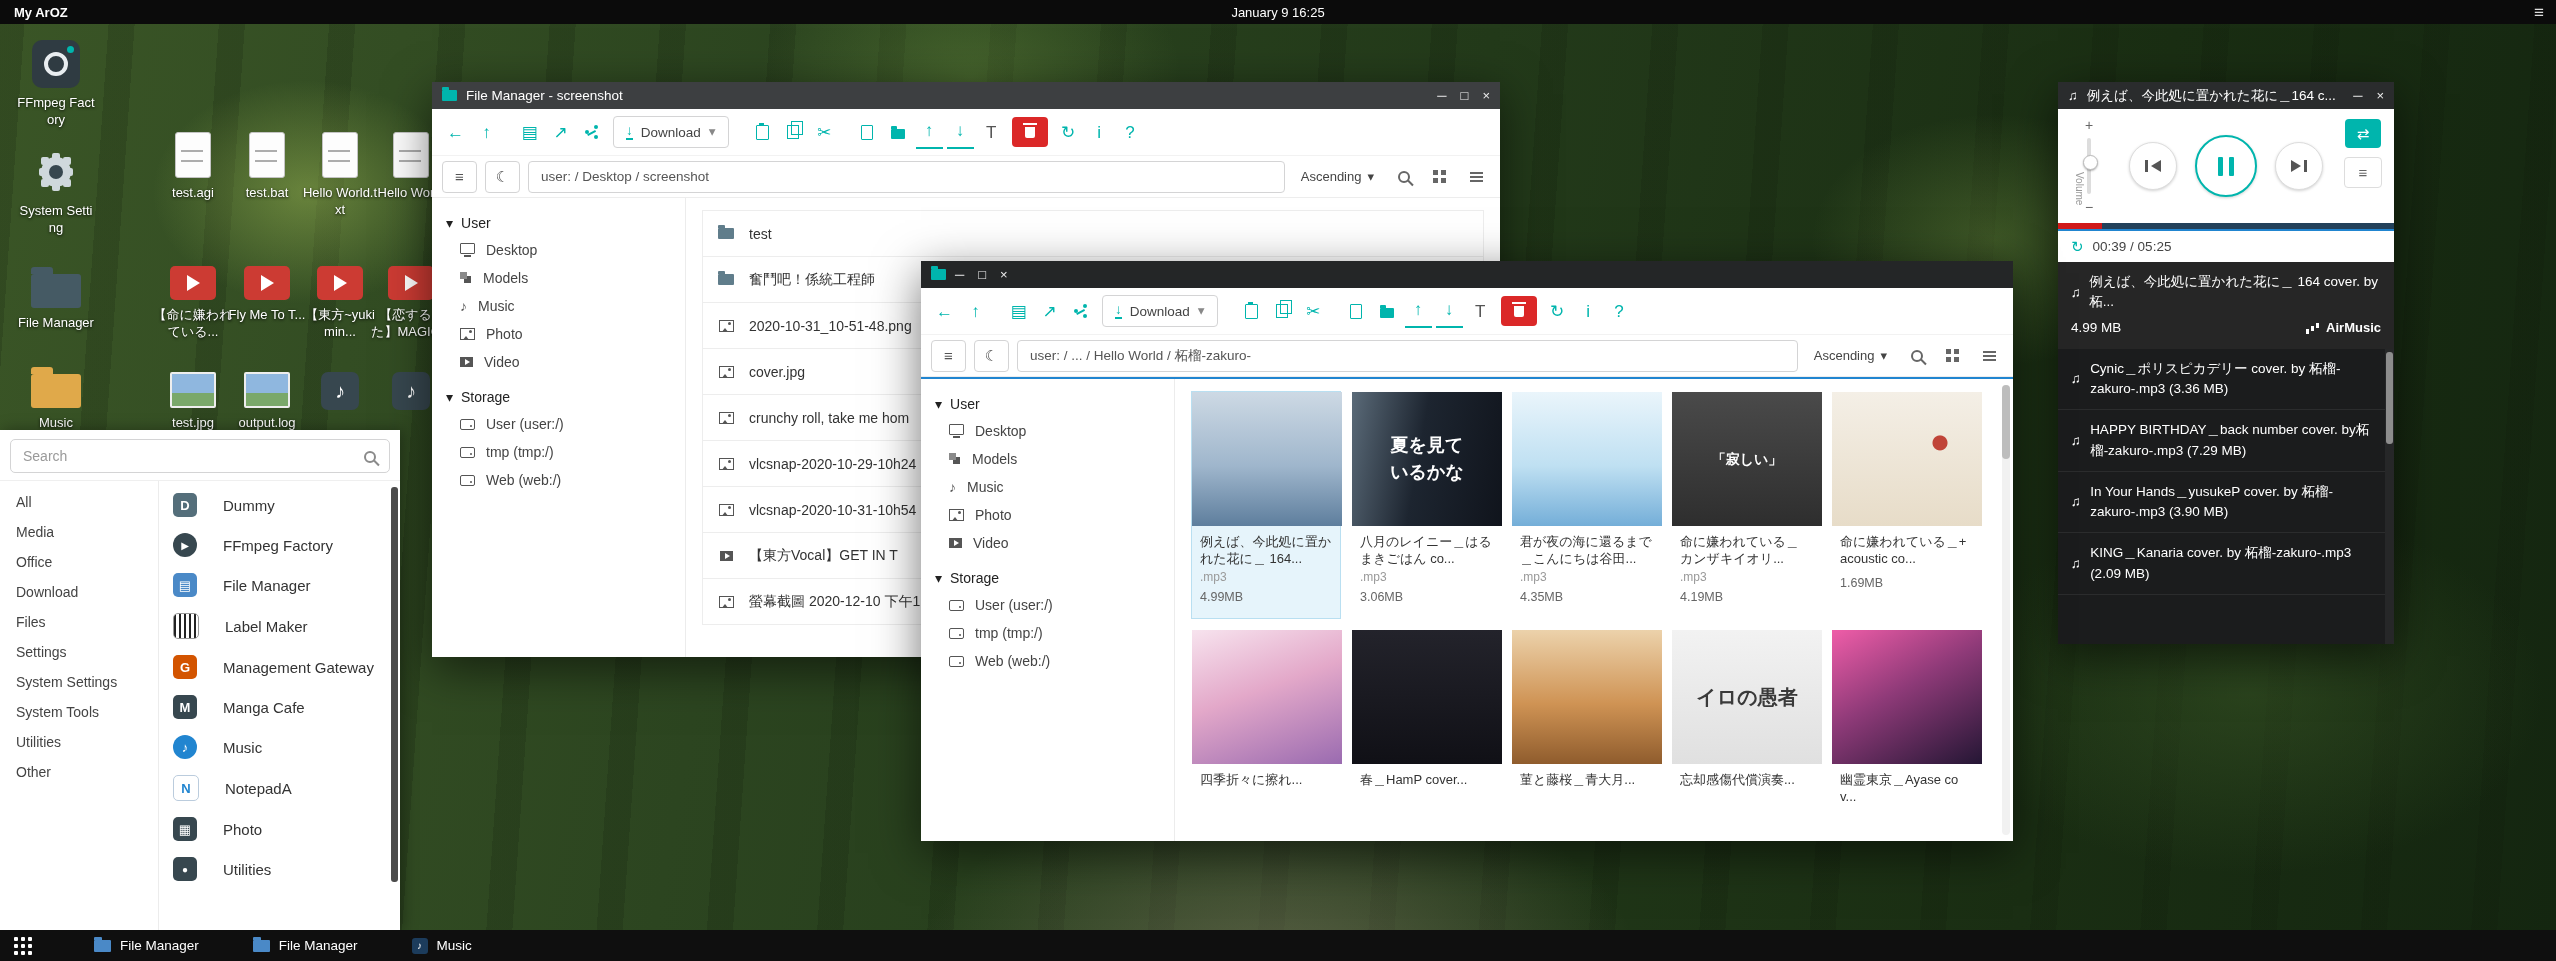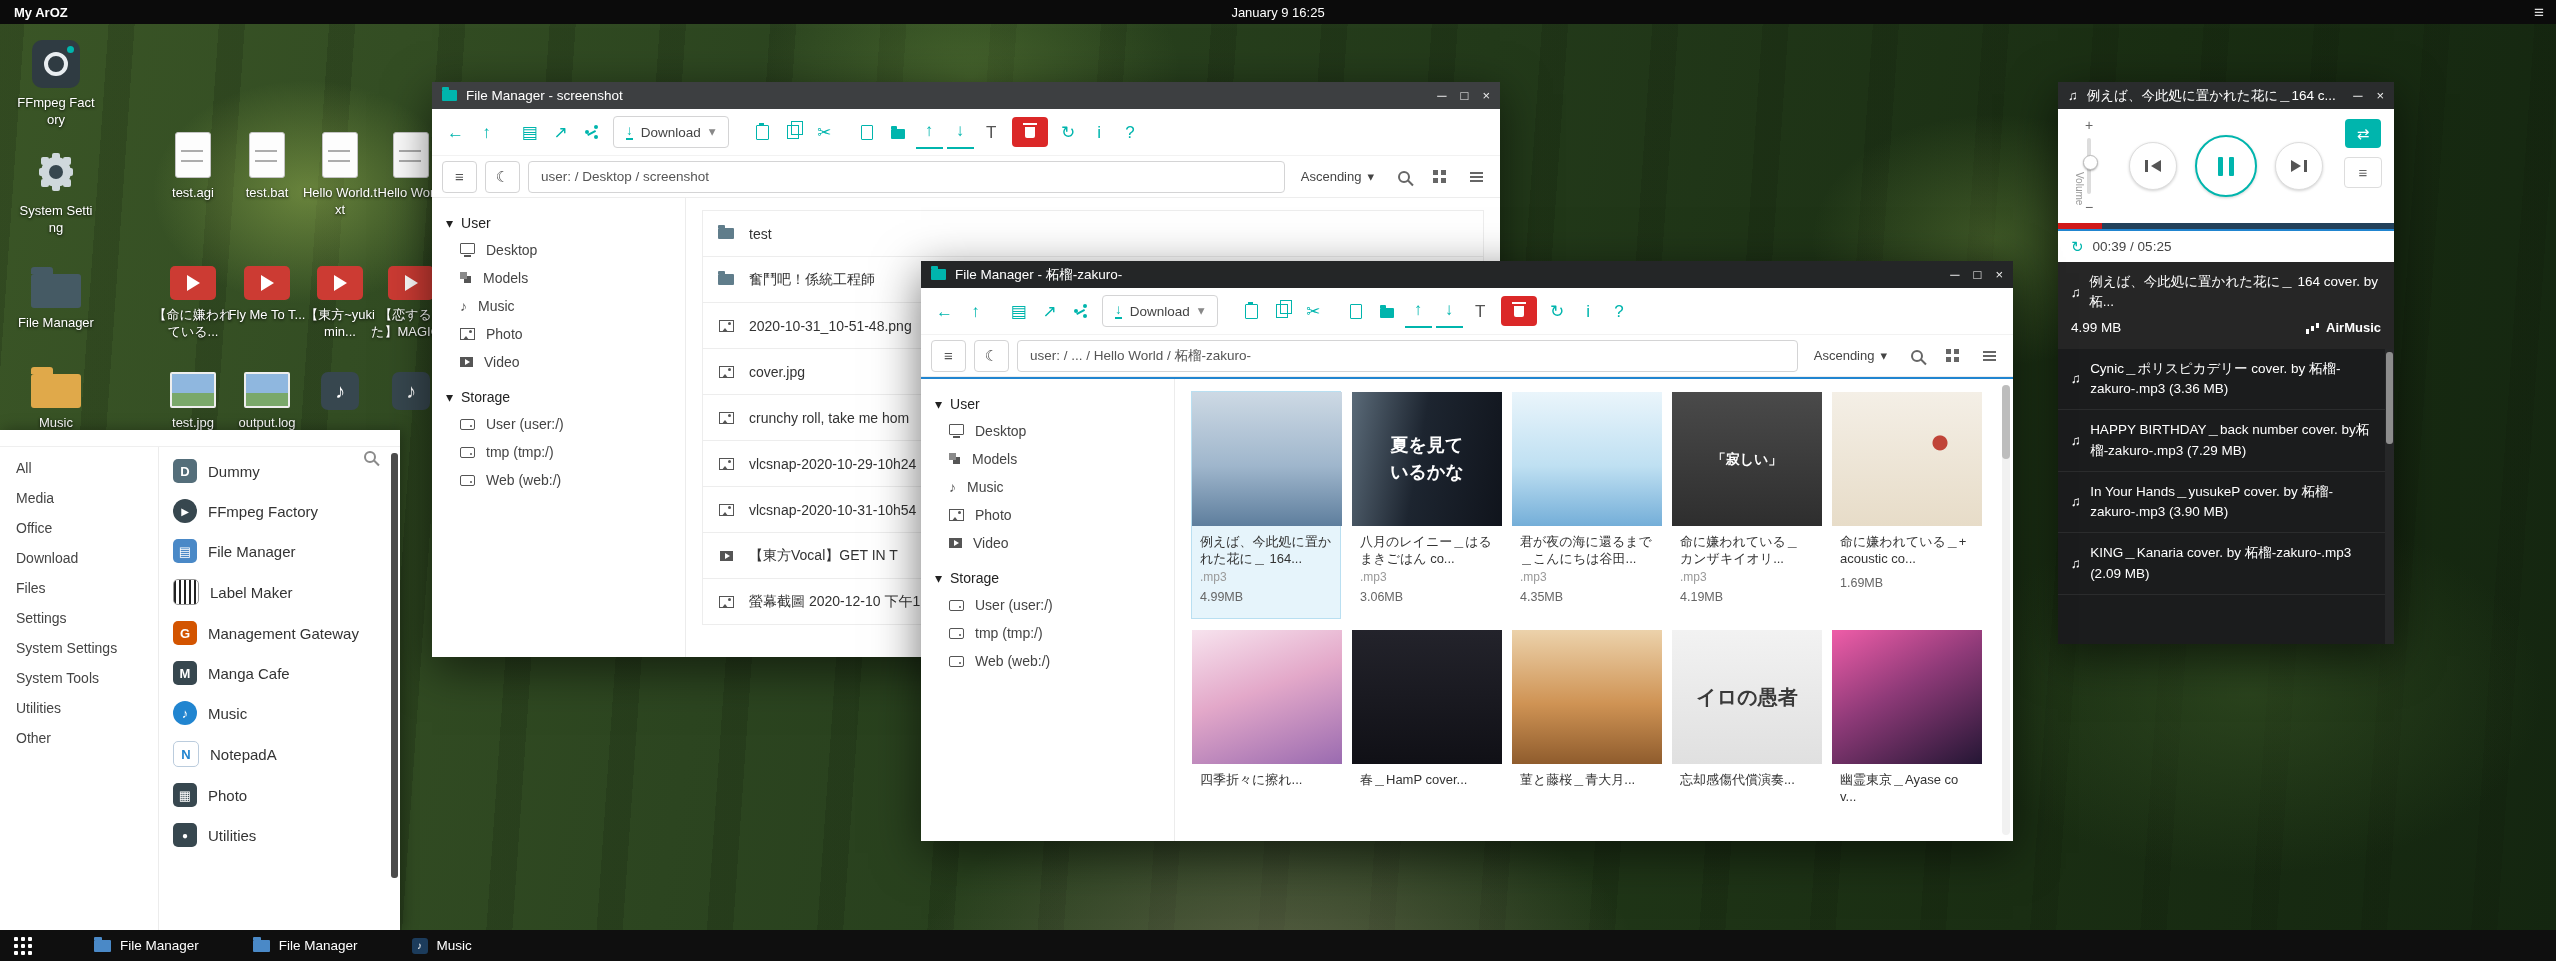--- a/index.html
+++ b/index.html
@@ -83,21 +83,21 @@
   
   .menu{position:absolute;left:0;top:430px;width:400px;bottom:31px;background:#fff;z-index:60;box-shadow:3px 0 14px rgba(0,0,0,.35);display:flex;flex-direction:column}
   .searchwrap{padding:9px 10px 7px;position:relative}
   .search{width:100%;box-sizing:border-box;height:34px;border:1px solid #d4d4d5;border-radius:5px;padding:0 34px 0 12px;font-size:14px;color:#333;outline:none;font-family:inherit}
   .search::placeholder{color:#9a9a9a}
   .searchwrap .i-search{position:absolute;right:24px;top:21px;color:#8a8a8a}
   .cols{flex:1;display:flex;overflow:hidden;border-top:1px solid #efefef;position:relative}
   .cats{width:158px;border-right:1px solid #ececec;padding:6px 0}
   .cat{padding:7px 16px;font-size:14px;color:#444}
   .apps{flex:1;padding:4px 0;position:relative}
-  .app{display:flex;align-items:center;gap:11px;padding:8px 14px;font-size:15px;color:#333}
+  .app{display:flex;align-items:center;gap:26px;padding:8px 14px;font-size:15px;color:#333}
   .appic{width:24px;height:24px;border-radius:5px;display:flex;align-items:center;justify-content:center;color:#fff;font-size:13px;font-weight:bold;flex:none}
   .ai-dummy{background:#546e7a}.ai-dummy::before{content:"D"}
   .ai-ffmpeg{background:#37474f;border-radius:50%}.ai-ffmpeg::before{content:"▶";font-size:10px}
   .ai-fm{background:#4a89c7}.ai-fm::before{content:"▤"}
   .ai-label{background:repeating-linear-gradient(90deg,#222 0 2px,#fff 2px 5px);border:1px solid #999}
   .ai-mg{background:#d35400}.ai-mg::before{content:"G"}
   .ai-manga{background:#37474f}.ai-manga::before{content:"M"}
   .ai-music{background:#2185d0;border-radius:50%}.ai-music::before{content:"♪"}
   .ai-notepad{background:#fff;border:1px solid #bcd;color:#2185d0}.ai-notepad::before{content:"N"}
   .ai-photo{background:#37474f}.ai-photo::before{content:"▦"}
@@ -262,20 +262,21 @@
   </div>
   <div class="dcell" style="left:369px;top:372px">
     <span class="aicon">
         <i class="ic g-note"></i>
       </span>
     <span class="dlabel"></span>
   </div>
 
   <div class="menu">
     <div class="searchwrap">
+      <input class="search" type="text" placeholder="Search" style="">
       <span class="i-search"></span>
     </div>
     <div class="cols">
       <div class="cats">
         <div class="cat">All</div>
         <div class="cat">Media</div>
         <div class="cat">Office</div>
         <div class="cat">Download</div>
         <div class="cat">Files</div>
         <div class="cat">Settings</div>
@@ -498,21 +499,20 @@
               <span>螢幕截圖 2020-12-10 下午1</span>
             </div>
         </div>
       </div>
     </div>
   </div>
 
   <div class="win" style="left:921px;top:261px;width:1092px;height:580px;z-index:20">
     <div class="tbar" style="background:#242627">
       <span class="tfold"></span>
-      <span class="ttl">File Manager - 柘榴-zakuro-</span>
       <span class="wc">
         <i class="ic g-min"></i>
         <i class="ic g-max"></i>
         <i class="ic g-close"></i>
       </span>
     </div>
     <div class="toolbar">
       <span class="tbtn ic g-back"></span>
       <span class="tbtn ic g-up"></span>
       <span class="sep"></span>

